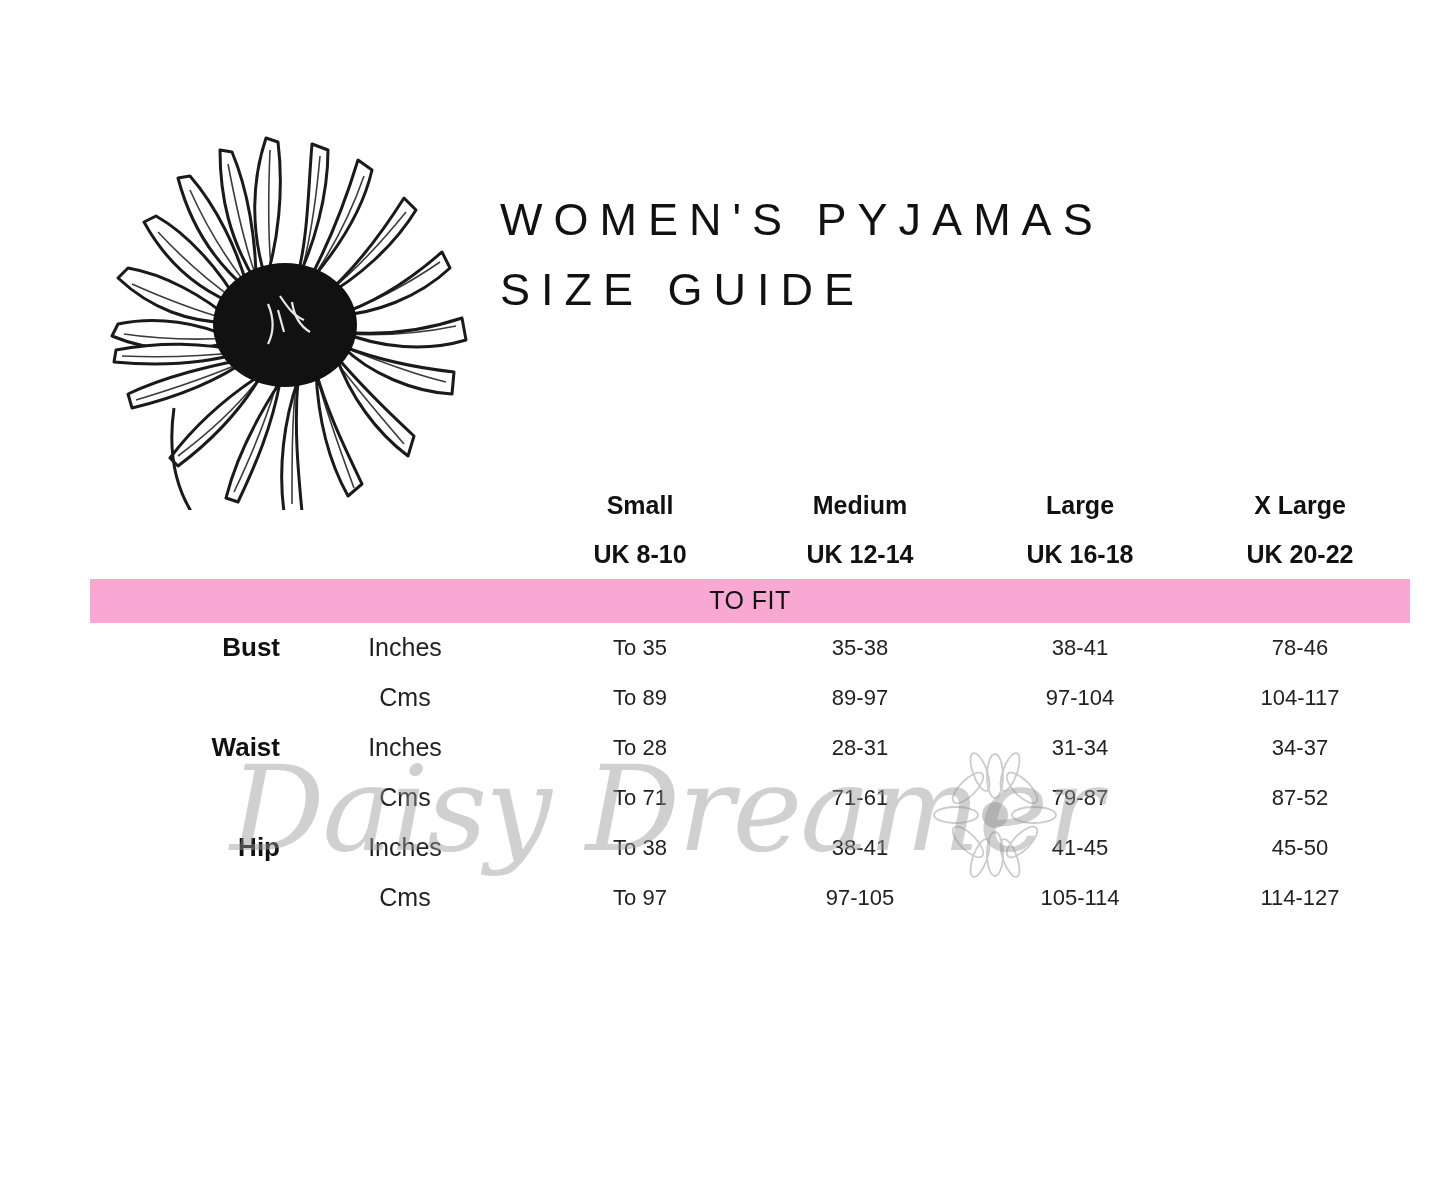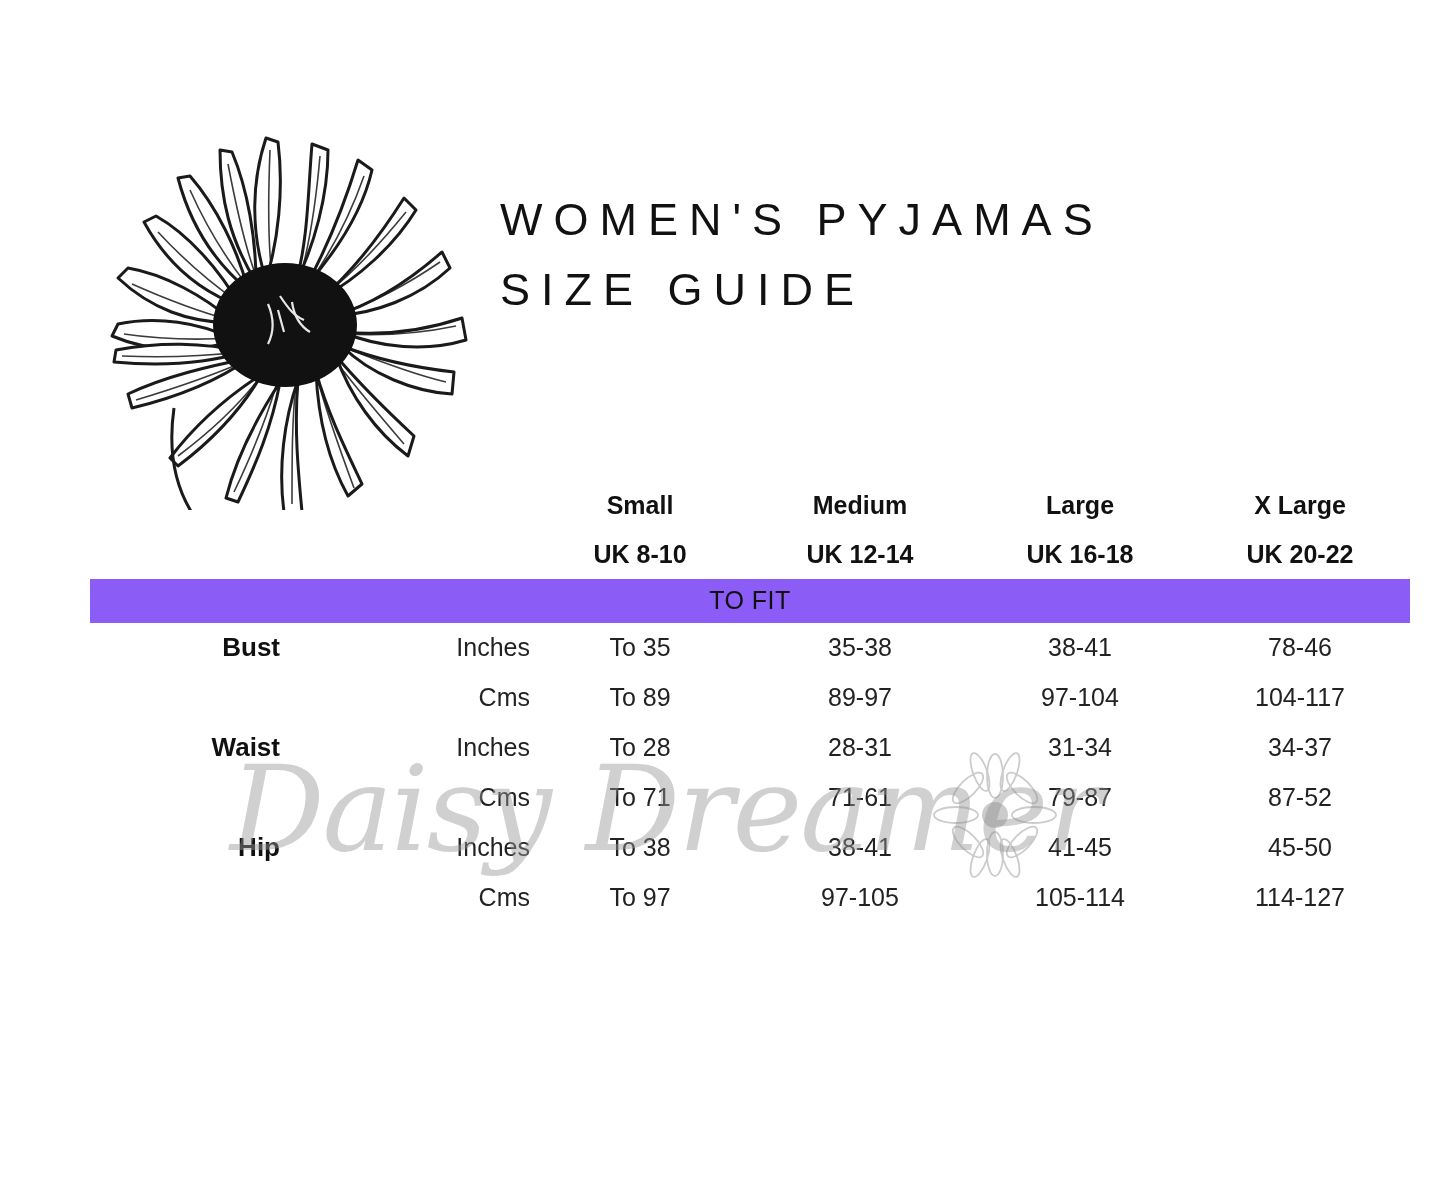--- a/index.html
+++ b/index.html
@@ -63,21 +63,21 @@
     font-weight: bold;
     font-size: 25px;
     color: #111;
     line-height: 1.95;
     padding: 0;
   }
   .hdr-spacer { padding: 0; }
 
   
   .tofit-row td {
-    background: #8b5cf6;
+    background: #f9a8d4;
     height: 44px;
     padding: 0;
   }
   .tofit-text {
     text-align: center;
     font-size: 25px;
     color: #111;
     letter-spacing: 0.5px;
   }
 
@@ -85,25 +85,25 @@
   .row-label {
     font-weight: bold;
     font-size: 26px;
     color: #111;
     text-align: right;
     padding-left: 4px;
   }
   .row-unit {
     font-size: 25px;
     color: #222;
-    text-align: right;
+    text-align: center;
     padding-left: 100px;
   }
   .row-val {
-    font-size: 25px;
+    font-size: 22px;
     color: #222;
     text-align: center;
   }
   .data-row td {
     height: 50px;
     padding: 0;
     vertical-align: middle;
   }
 
   

